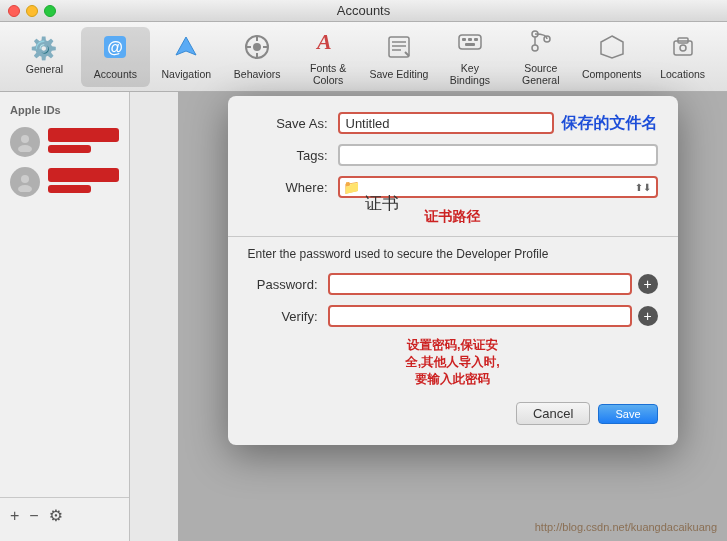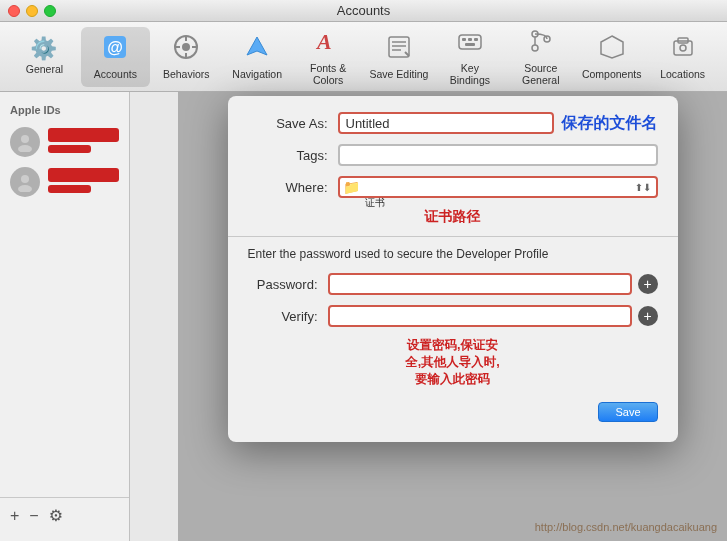--- a/index.html
+++ b/index.html
@@ -211,21 +211,21 @@
       background: #fff;
       padding: 0 4px;
       position: relative;
     }
     .where-folder-icon {
       font-size: 14px;
       margin-right: 4px;
     }
     .where-text {
       flex: 1;
-      font-size: 10px;
+      font-size: 17px;
       color: #333;
       margin-top: 32px;
     }
     .where-arrow {
       font-size: 10px;
       color: #666;
     }
 
     
     .cert-path-label {
@@ -366,40 +366,40 @@
     <div class="toolbar-icon" style="font-size:22px;">
       <svg width="28" height="28" viewBox="0 0 28 28">
         <rect x="3" y="3" width="22" height="22" rx="4" fill="#5aabf5"></rect>
         <text x="14" y="20" text-anchor="middle" font-size="16" fill="white" font-weight="bold">@</text>
       </svg>
     </div>
     <div class="toolbar-label">Accounts</div>
   </div>
 
   <div class="toolbar-item">
+    <div class="toolbar-icon">
+      <svg width="28" height="28" viewBox="0 0 28 28">
+        <polygon points="14,4 24,22 14,18 4,22" fill="#5aabf5" stroke="#3a8bd4" stroke-width="1"></polygon>
+      </svg>
+    </div>
+    <div class="toolbar-label">Navigation</div>
+  </div>
+
+  <div class="toolbar-item">
     <div class="toolbar-icon" style="font-size:22px; color:#888;">
       <svg width="28" height="28" viewBox="0 0 28 28">
         <circle cx="14" cy="14" r="11" fill="none" stroke="#888" stroke-width="2"></circle>
         <circle cx="14" cy="14" r="4" fill="#888"></circle>
         <line x1="14" y1="3" x2="14" y2="8" stroke="#888" stroke-width="2"></line>
         <line x1="14" y1="20" x2="14" y2="25" stroke="#888" stroke-width="2"></line>
         <line x1="3" y1="14" x2="8" y2="14" stroke="#888" stroke-width="2"></line>
         <line x1="20" y1="14" x2="25" y2="14" stroke="#888" stroke-width="2"></line>
       </svg>
     </div>
     <div class="toolbar-label">Behaviors</div>
-  </div>
-
-  <div class="toolbar-item">
-    <div class="toolbar-icon">
-      <svg width="28" height="28" viewBox="0 0 28 28">
-        <polygon points="14,4 24,22 14,18 4,22" fill="#5aabf5" stroke="#3a8bd4" stroke-width="1"></polygon>
-      </svg>
-    </div>
-    <div class="toolbar-label">Navigation</div>
   </div>
 
   <div class="toolbar-item">
     <div class="toolbar-icon">
       <svg width="28" height="28" viewBox="0 0 28 28">
         <text x="3" y="22" font-size="22" font-family="serif" fill="#cc4444" font-style="italic" font-weight="bold">A</text>
       </svg>
     </div>
     <div class="toolbar-label">Fonts &amp; Colors</div>
   </div>
@@ -544,20 +544,21 @@
           <span class="password-label">Verify:</span>
           <input class="password-input" type="password" style="">
           <button class="password-toggle">+</button>
         </div>
 
         <div class="set-password-annotation" style="white-space: pre-line;">设置密码,保证安
 全,其他人导入时,
 要输入此密码</div>
 
         <div class="modal-footer">
+          <button class="btn-cancel">Cancel</button>
           <button class="btn-save">Save</button>
         </div>
       </div>
     </div>
 
     <div class="watermark">http://blog.csdn.net/kuangdacaikuang</div>
   </div>
 </div>
 
 </body></html>

